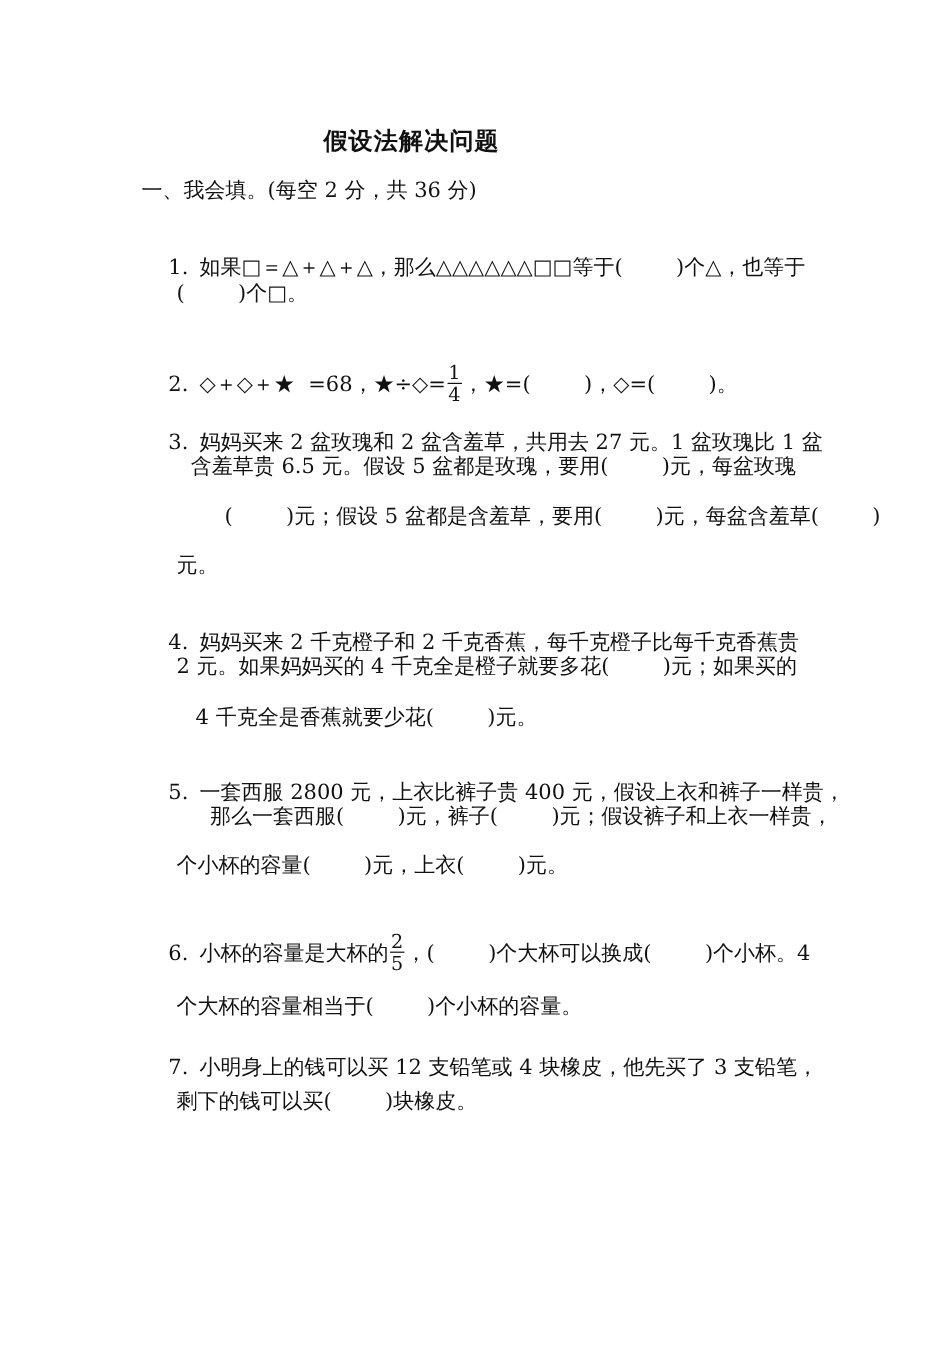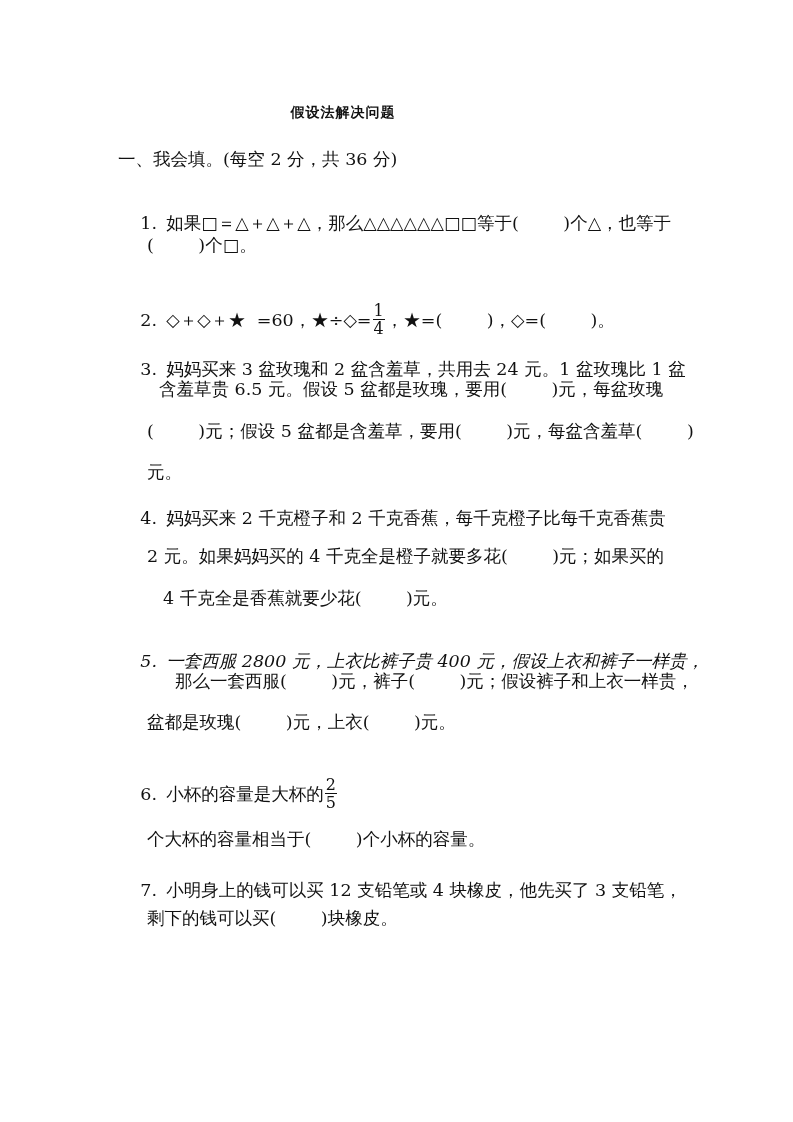--- a/index.html
+++ b/index.html
@@ -1,19 +1,19 @@
 <!DOCTYPE html>
 <html><head>
 <meta charset="utf-8">
 <style>
   html, body { margin:0; padding:0; background:#ffffff; }
   body { width:793px; height:1122px; position:relative; overflow:hidden;
          font-family: "DejaVu Serif", "Liberation Serif", serif; color:#111; }
   .title { position:absolute; top:104px; left:0; width:686px; text-align:center;
-           font-family:"DejaVu Sans", sans-serif; font-weight:bold; font-size:14px; letter-spacing:1px; }
+           font-family:"DejaVu Sans", sans-serif; font-weight:bold; font-size:20px; letter-spacing:1px; }
   .line { position:absolute; font-size:17.5px; white-space:nowrap; line-height:22px; }
   .sec { left:118px; top:148px;text-align:right; }
   .num { display:inline-block; width:26px; }
   .ind { left:147px; }
   .q { left:118px; }
   .frac { display:inline-flex; flex-direction:column; align-items:center; vertical-align:middle;
           font-size:16px; line-height:17px; margin:0 1px; position:relative; top:-2px; }
   .frac .n { border-bottom:1px solid #111; padding:0 1px; }
 </style>
 </head>
@@ -24,44 +24,44 @@
   <div class="title">假设法解决问题</div>
 
   <div class="line sec" style="white-space: pre;">一、我会填。(每空 2 分，共 36 分)</div>
 
   <div class="line q" style="top: 190px; white-space: pre;">
     <span class="num">1.</span><span>如果□＝△＋△＋△，那么△△△△△△□□等于(        )个△，也等于</span>
   </div>
   <div class="line ind" style="top: 234px; white-space: pre;">(        )个□。</div>
 
   <div class="line q" style="top: 282px; white-space: pre;">
-    <span class="num">2.</span><span>◇＋◇＋★  =60，★÷◇=</span><span class="frac"><span class="n">1</span><span class="d">4</span></span><span>，★=(        )，◇=(        )。</span>
+    <span class="num">2.</span><span>◇＋◇＋★  =68，★÷◇=</span><span class="frac"><span class="n">1</span><span class="d">4</span></span><span>，★=(        )，◇=(        )。</span>
   </div>
 
   <div class="line q" style="top: 336px; white-space: pre;">
-    <span class="num">3.</span><span>妈妈买来 3 盆玫瑰和 2 盆含羞草，共用去 24 元。1 盆玫瑰比 1 盆</span>
+    <span class="num">3.</span><span>妈妈买来 2 盆玫瑰和 2 盆含羞草，共用去 27 元。1 盆玫瑰比 1 盆</span>
   </div>
   <div class="line ind" style="top: 378px; white-space: pre; margin-left: 12px;">含羞草贵 6.5 元。假设 5 盆都是玫瑰，要用(        )元，每盆玫瑰</div>
-  <div class="line ind" style="top: 420px; white-space: pre;">(        )元；假设 5 盆都是含羞草，要用(        )元，每盆含羞草(        )</div>
+  <div class="line ind" style="top: 420px; white-space: pre; margin-left: 40px;">(        )元；假设 5 盆都是含羞草，要用(        )元，每盆含羞草(        )</div>
   <div class="line ind" style="top: 461px; white-space: pre;">元。</div>
 
-  <div class="line q" style="top: 485px; white-space: pre;">
+  <div class="line q" style="top: 503px; white-space: pre;">
     <span class="num">4.</span><span>妈妈买来 2 千克橙子和 2 千克香蕉，每千克橙子比每千克香蕉贵</span>
   </div>
   <div class="line ind" style="top: 545px; white-space: pre;">2 元。如果妈妈买的 4 千克全是橙子就要多花(        )元；如果买的</div>
   <div class="line ind" style="top: 587px; white-space: pre; margin-left: 16px;">4 千克全是香蕉就要少花(        )元。</div>
 
-  <div class="line q" style="top: 628px; white-space: pre; font-style: italic;">
+  <div class="line q" style="top: 628px; white-space: pre;">
     <span class="num">5.</span><span>一套西服 2800 元，上衣比裤子贵 400 元，假设上衣和裤子一样贵，</span>
   </div>
   <div class="line ind" style="top: 670px; white-space: pre; margin-left: 28px;">那么一套西服(        )元，裤子(        )元；假设裤子和上衣一样贵，</div>
-  <div class="line ind" style="top: 711px; white-space: pre;">盆都是玫瑰(        )元，上衣(        )元。</div>
+  <div class="line ind" style="top: 711px; white-space: pre;">个小杯的容量(        )元，上衣(        )元。</div>
 
   <div class="line q" style="top: 756px; white-space: pre;">
-    <span class="num">6.</span><span>小杯的容量是大杯的</span><span class="frac"><span class="n">2</span><span class="d">5</span></span>
+    <span class="num">6.</span><span>小杯的容量是大杯的</span><span class="frac"><span class="n">2</span><span class="d">5</span></span><span>，(        )个大杯可以换成(        )个小杯。4</span>
   </div>
   <div class="line ind" style="top: 815px; white-space: pre; margin-top: 13px;">个大杯的容量相当于(        )个小杯的容量。</div>
 
   <div class="line q" style="top: 857px; white-space: pre;">
     <span class="num">7.</span><span>小明身上的钱可以买 12 支铅笔或 4 块橡皮，他先买了 3 支铅笔，</span>
   </div>
   <div class="line ind" style="top: 907px; white-space: pre;">剩下的钱可以买(        )块橡皮。</div>
 
 </div>
 

